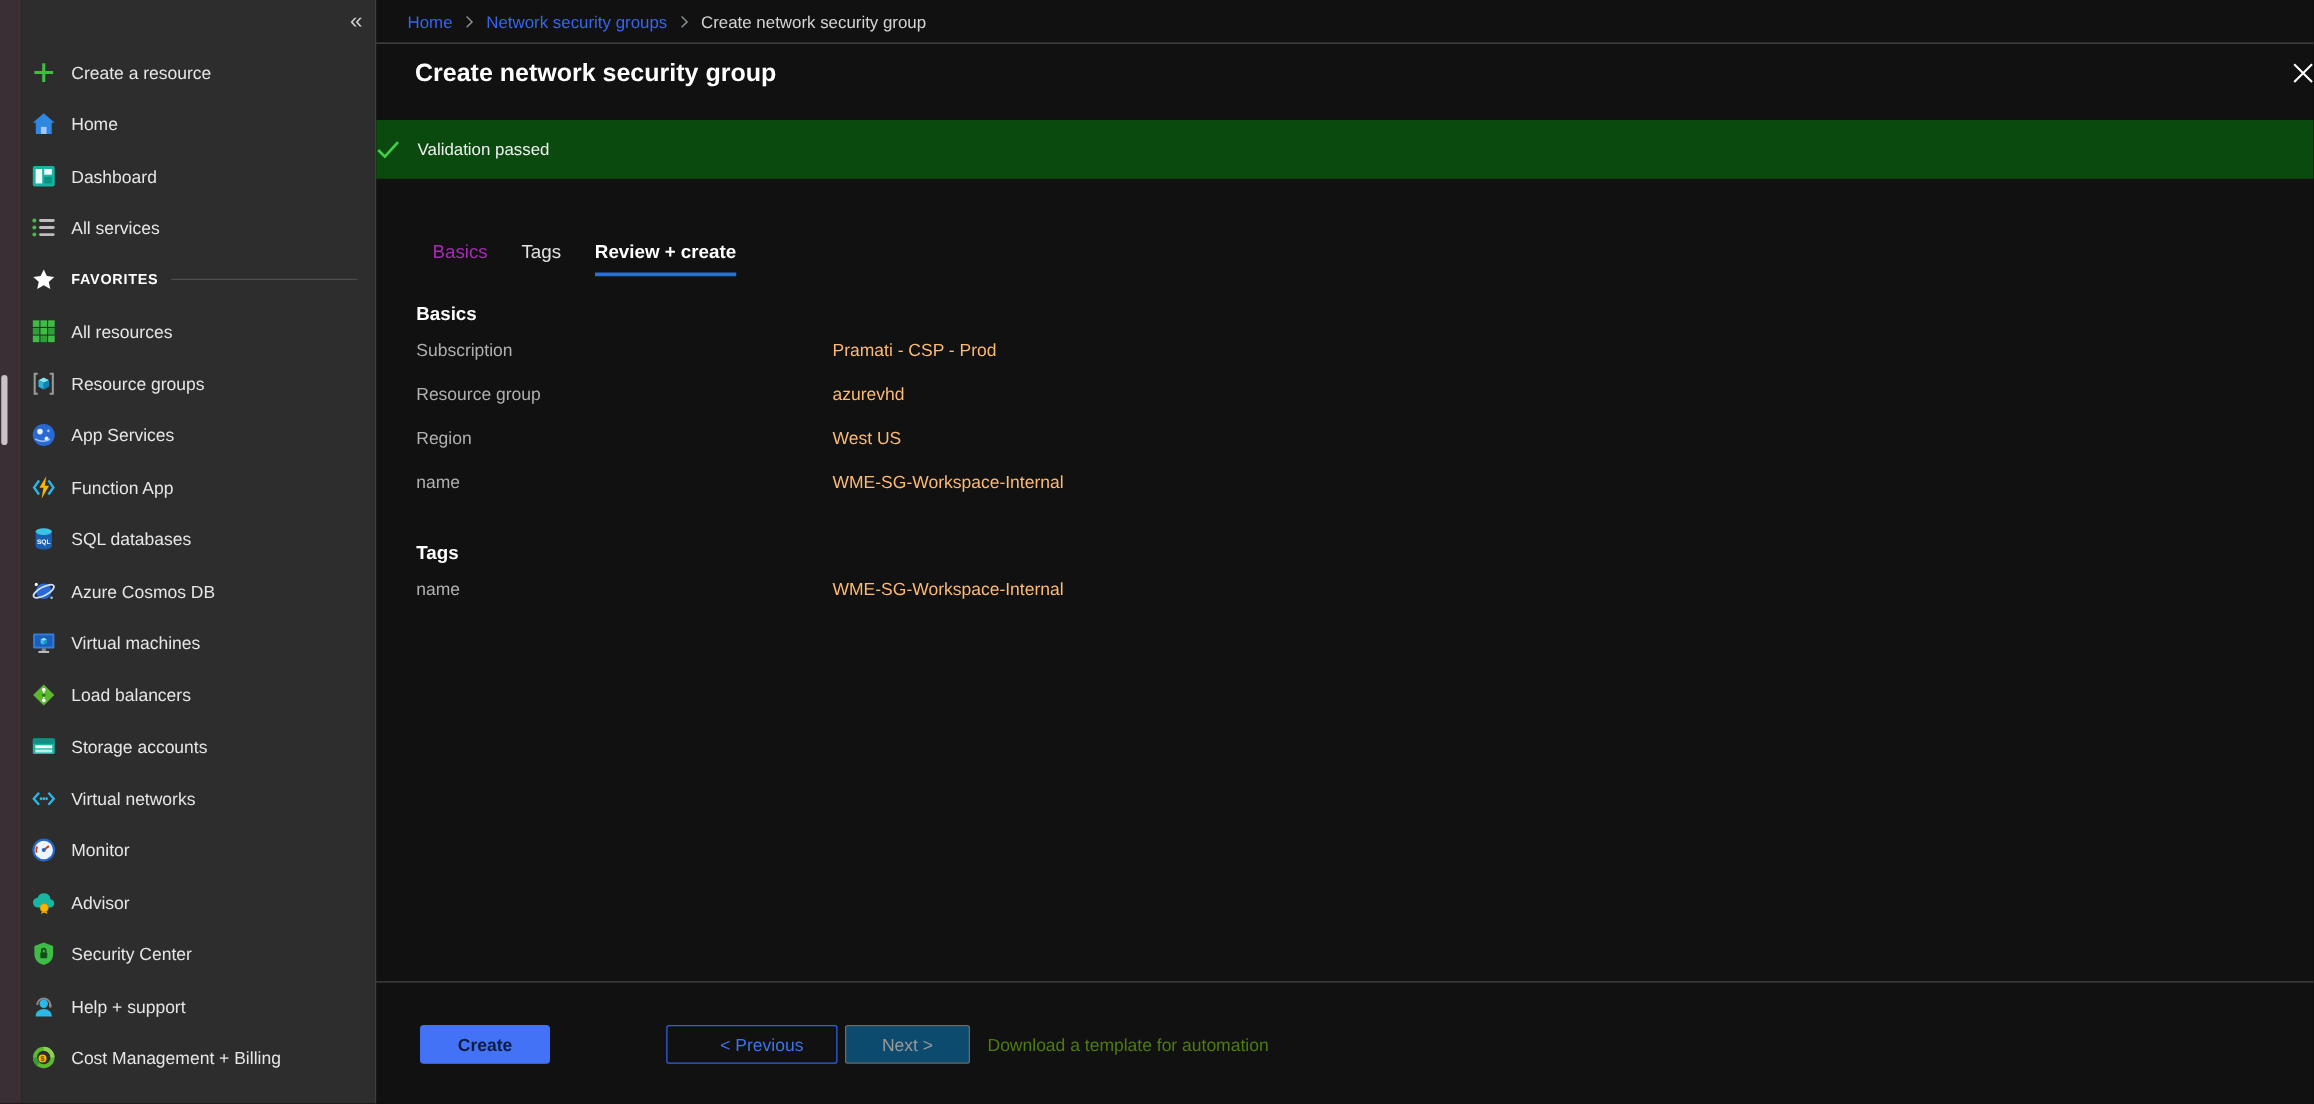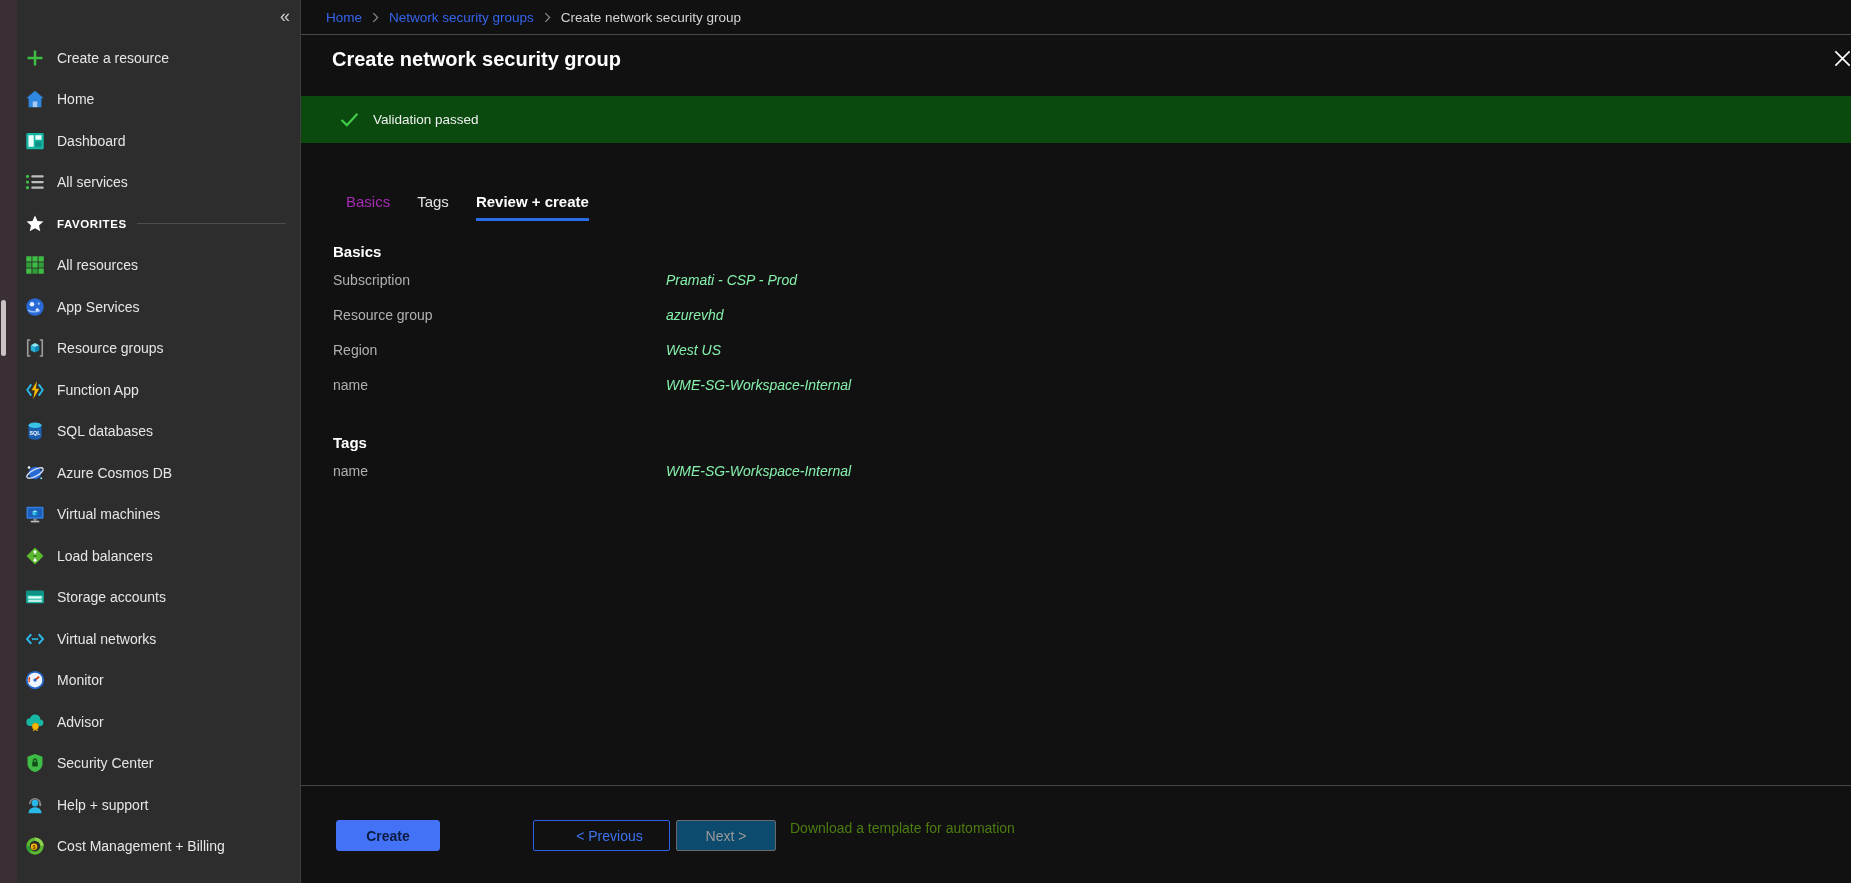--- a/index.html
+++ b/index.html
@@ -26,41 +26,41 @@
   .topbar { position:absolute; left:0; right:0; top:0; height:35px; border-bottom:1px solid #4a4a4a; display:flex; align-items:center; padding-left:25px; font-size:13.5px; }
   .crumbs { display:flex; align-items:center; }
   .crumb-link { color:#3565ee; cursor:pointer; }
   .crumb-current { color:#d4d4d4; }
   .crumb-sep { display:inline-flex; margin:0 10px; }
 
   .title-row { position:absolute; left:0; right:0; top:36px; height:46px; display:flex; align-items:center; padding-left:31px; }
   .page-title { font-size:20px; font-weight:600; color:#ffffff; }
   .close-btn { position:absolute; top:45px; right:-4px; width:26px; height:26px; display:flex; align-items:center; justify-content:center; cursor:pointer; }
 
-  .validation-banner { position:absolute; left:0; right:0; top:96px; height:47px; background:#0b4a0f; display:flex; align-items:center; padding-left:39px; }
+  .validation-banner { position:absolute; left:0; right:0; top:96px; height:47px; background:#0b4a0f; display:flex; align-items:center; }
   .check-icon { display:inline-flex; margin-right:14px; }
   .validation-text { color:#f0f0f0; font-size:13.5px; }
 
   .tabs-row { position:absolute; left:45px; top:193px; display:flex; }
   .tab { font-size:15px; padding-bottom:8px; cursor:pointer; }
   .tab + .tab { margin-left:27px; }
   .tab.visited { color:#a62bb5; }
   .tab.default { color:#e2e2e2; }
   .tab.active  { color:#ffffff; font-weight:700; border-bottom:3px solid #2a6be8; }
 
   .review { position:absolute; left:32px; top:238px; right:40px; }
   .section + .section { margin-top:17px; }
   .section-heading { height:28px; line-height:28px; font-size:15px; font-weight:bold; color:#ffffff; }
   .rows { margin-top:6px; }
   .review-row { display:flex; align-items:flex-start; height:35px; font-size:14px; }
   .review-label { width:333px; color:#b0b0b0; }
-  .review-value { color:#86efac;font-style:italic; }
+  .review-value { color:#fdba74; }
 
   .footer { position:absolute; left:0; right:0; top:785px; bottom:0; border-top:1px solid #464646; }
-  .footer-inner { display:flex; align-items:flex-start; padding:34px 0 0 35px; }
+  .footer-inner { display:flex; align-items:center; padding:34px 0 0 35px; }
   button { font-family:inherit; cursor:pointer; }
   .btn-create { width:104px; height:31px; background:#4372f6; color:#0c1c40; border:1px solid #4372f6; border-radius:3px; font-size:14px; font-weight:600; margin-right:93px; }
   .btn-previous { width:137px; height:31px; background:transparent; color:#3d74f0; border:1px solid #2e62e8; border-radius:2px; font-size:14px; margin-right:6px;padding-left:16px; }
   .btn-next { width:100px; height:31px; background:#0c4a6e; color:#9a9a9a; border:1px solid #6a6a6a; border-radius:2px; font-size:14px; margin-right:14px; }
   .download-link { color:#4d7c0f; font-size:14px; cursor:pointer; text-decoration:none; }
 </style>
 </head>
 <body>
 
 <div class="screen">
@@ -140,40 +140,40 @@
                 <rect x="5.9" y="10.8" width="4.2" height="4.2" fill="#2f9e37"></rect>
                 <rect x="10.8" y="10.8" width="4.2" height="4.2"></rect>
               </g>
             </svg>
           </span>
           <span>All resources</span>
         </div>
         <div class="side-item">
           <span class="ic">
             <svg viewBox="0 0 16 16">
+              <path d="M4.2 1.6H2.2v12.8h2" stroke="#9b9b9b" stroke-width="1.3" fill="none"></path>
+              <path d="M11.8 1.6h2v12.8h-2" stroke="#9b9b9b" stroke-width="1.3" fill="none"></path>
+              <polygon points="8,4 11.4,5.7 8,7.4 4.6,5.7" fill="#86e7f5"></polygon>
+              <polygon points="4.6,5.7 8,7.4 8,11.6 4.6,9.9" fill="#2bb2d8"></polygon>
+              <polygon points="11.4,5.7 8,7.4 8,11.6 11.4,9.9" fill="#0f85b5"></polygon>
+            </svg>
+          </span>
+          <span>Resource groups</span>
+        </div>
+        <div class="side-item">
+          <span class="ic">
+            <svg viewBox="0 0 16 16">
               <circle cx="8" cy="8" r="7" fill="#2969d6"></circle>
               <circle cx="5.6" cy="5.8" r="1.8" fill="#e6f0ff"></circle>
               <circle cx="9.8" cy="10.2" r="1.3" fill="#e6f0ff"></circle>
               <circle cx="11" cy="5.3" r=".9" fill="#9dc3f5"></circle>
               <path d="M2.5 10.5c2.5 1.8 6.5 2 9.5.2" stroke="#9dc3f5" stroke-width="1" fill="none"></path>
             </svg>
           </span>
           <span>App Services</span>
-        </div>
-        <div class="side-item">
-          <span class="ic">
-            <svg viewBox="0 0 16 16">
-              <path d="M4.2 1.6H2.2v12.8h2" stroke="#9b9b9b" stroke-width="1.3" fill="none"></path>
-              <path d="M11.8 1.6h2v12.8h-2" stroke="#9b9b9b" stroke-width="1.3" fill="none"></path>
-              <polygon points="8,4 11.4,5.7 8,7.4 4.6,5.7" fill="#86e7f5"></polygon>
-              <polygon points="4.6,5.7 8,7.4 8,11.6 4.6,9.9" fill="#2bb2d8"></polygon>
-              <polygon points="11.4,5.7 8,7.4 8,11.6 11.4,9.9" fill="#0f85b5"></polygon>
-            </svg>
-          </span>
-          <span>Resource groups</span>
         </div>
         <div class="side-item">
           <span class="ic">
             <svg viewBox="0 0 16 16">
               <path d="M5 3.5 1.8 8 5 12.5" stroke="#29b8e8" stroke-width="1.5" fill="none"></path>
               <path d="M11 3.5 14.2 8 11 12.5" stroke="#29b8e8" stroke-width="1.5" fill="none"></path>
               <polygon points="9.6,0.8 5.2,8.2 7.8,8.2 6.6,15.2 11.4,6.9 8.7,6.9" fill="#f7b700"></polygon>
             </svg>
           </span>
           <span>Function App</span>

